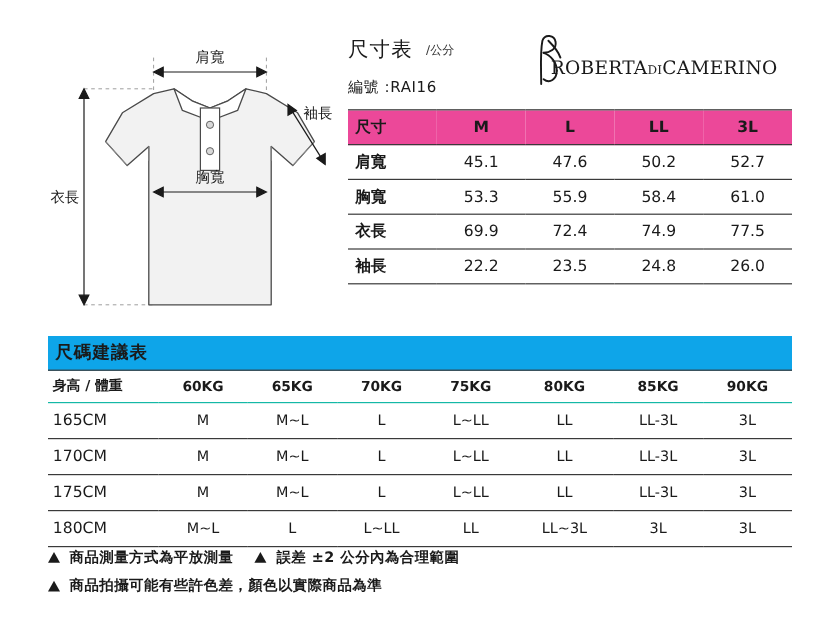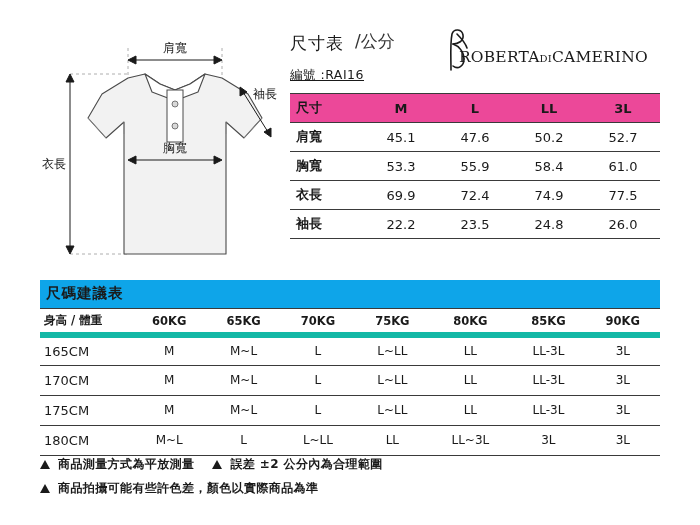--- a/index.html
+++ b/index.html
@@ -36,31 +36,30 @@
     top: 30px;
     width: 370px;
   }
   .sc-title {
     font-size: 17px;
     font-weight: normal;
     letter-spacing: 1px;
     display: inline-block;
   }
   .sc-unit {
-    font-size: 17px;
+    font-size: 10px;
     color: #333;
     display: inline-block;
     margin-left: 6px;
     vertical-align: 2px;
   }
   .sc-code {
     font-size: 12.5px;
     margin-top: 12px;
     letter-spacing: 0.5px;
-    text-decoration: underline;
   }
 
   
   #brand {
     position: absolute;
     left: 443px;
     top: 28px;
     width: 220px;
     height: 46px;
   }
@@ -137,21 +136,21 @@
   #rec-table td {
     border-bottom: 1px solid #3a3a3a;
     text-align: center;
     height: 30px;
     vertical-align: middle;
     padding: 0;
   }
   #rec-table thead td {
     font-weight: bold;
     font-size: 11.5px;
-    border-bottom: 6px solid #14b8a6;
+    border-bottom: 1px solid #14b8a6;
     height: 26px;
   }
   #rec-table thead td.rowhead {
     text-align: left;
     padding-left: 4px;
     width: 92px;
   }
   #rec-table tbody td.rowhead {
     text-align: left;
     padding-left: 4px;

